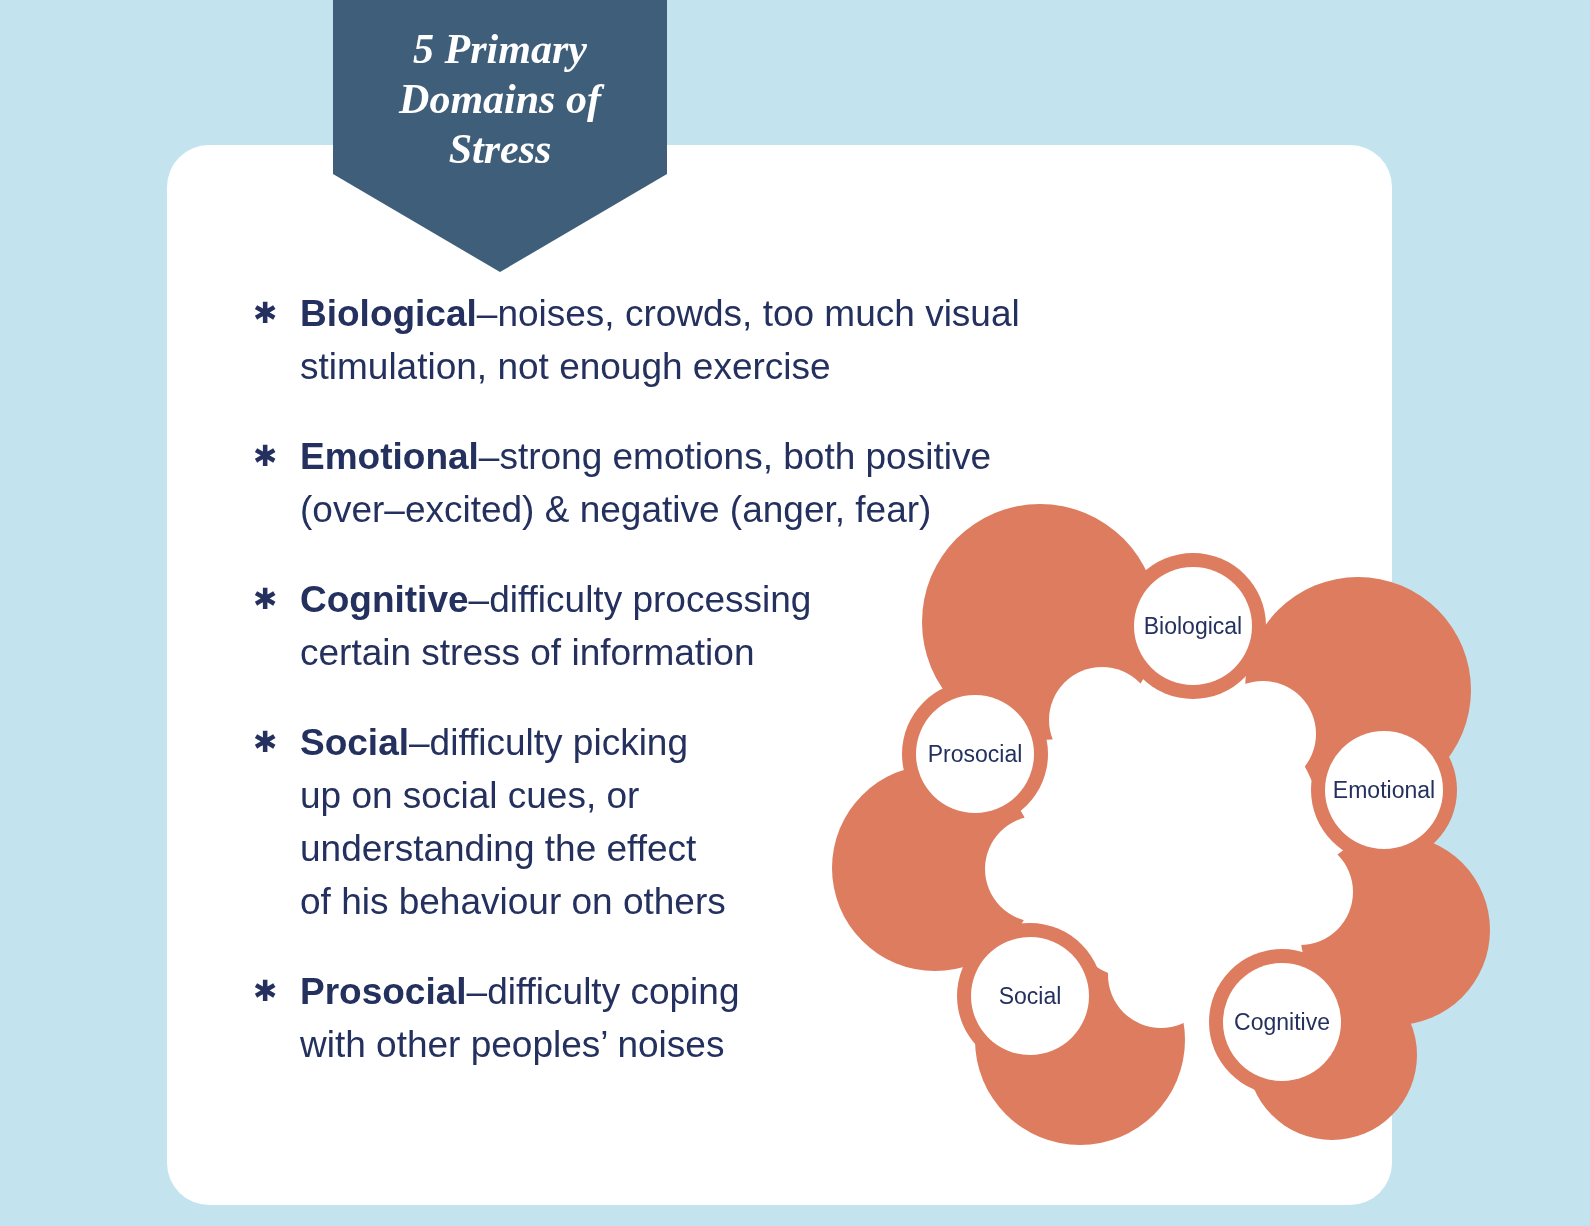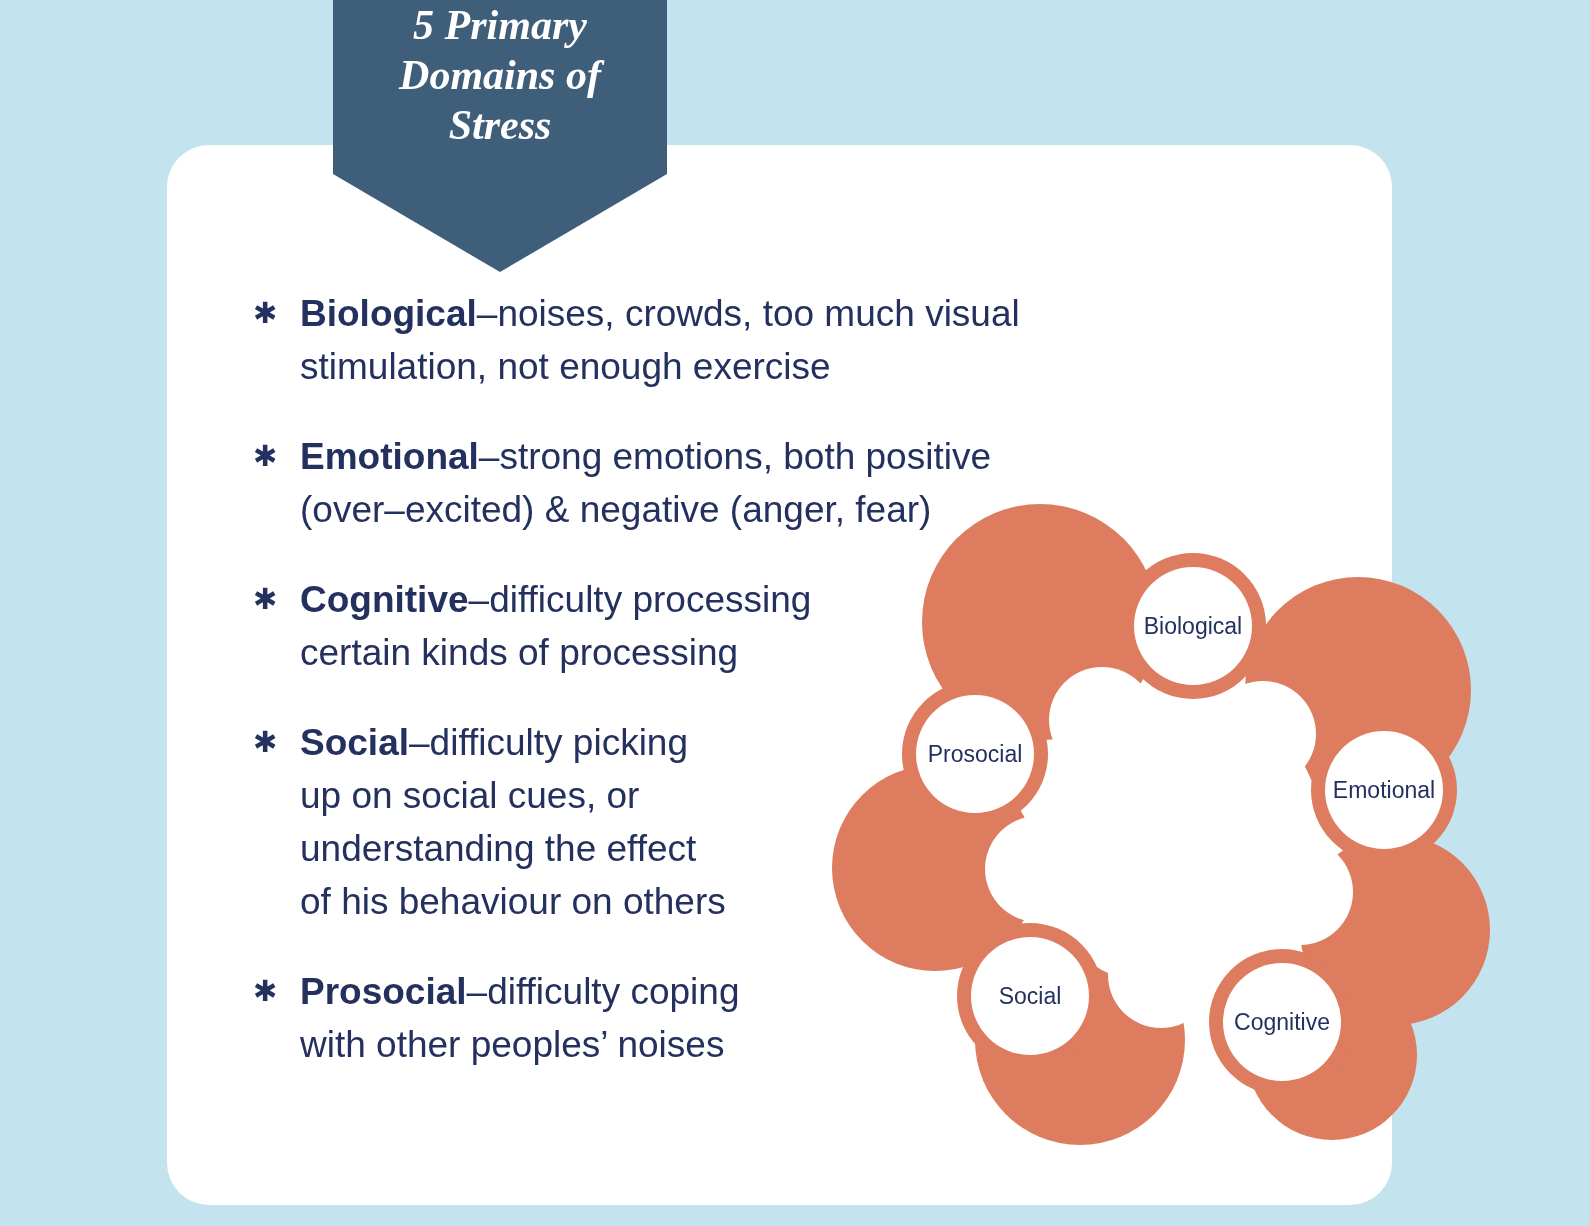--- a/index.html
+++ b/index.html
@@ -12,20 +12,21 @@
     position:absolute;left:167px;top:145px;width:1225px;height:1060px;
     background:#ffffff;border-radius:42px;
   }
   .banner{
     position:absolute;left:333px;top:0;width:334px;height:272px;
     background:#3f5e79;
     clip-path:polygon(0 0,100% 0,100% 64%,50% 100%,0 64%);
     text-align:center;
   }
   .banner-text{
+    padding-top:24px;
     font-family:"Liberation Serif", serif;
     font-style:italic;font-weight:700;
     font-size:42px;line-height:50px;color:#ffffff;
     white-space:pre-line;
   }
   .list{
     position:absolute;left:253px;top:287px;width:920px;
   }
   .item{
     display:flex;align-items:flex-start;
@@ -71,21 +72,21 @@
 
   <div class="item">
     <span class="bullet">✱</span>
     <div class="item-text"><span class="term">Emotional</span><span class="desc">–strong emotions, both positive
 (over–excited) &amp; negative (anger, fear)</span></div>
   </div>
 
   <div class="item">
     <span class="bullet">✱</span>
     <div class="item-text"><span class="term">Cognitive</span><span class="desc">–difficulty processing
-certain kinds of processing</span></div>
+certain stress of information</span></div>
   </div>
 
   <div class="item">
     <span class="bullet">✱</span>
     <div class="item-text"><span class="term">Social</span><span class="desc">–difficulty picking
 up on social cues, or
 understanding the effect
 of his behaviour on others</span></div>
   </div>
 

